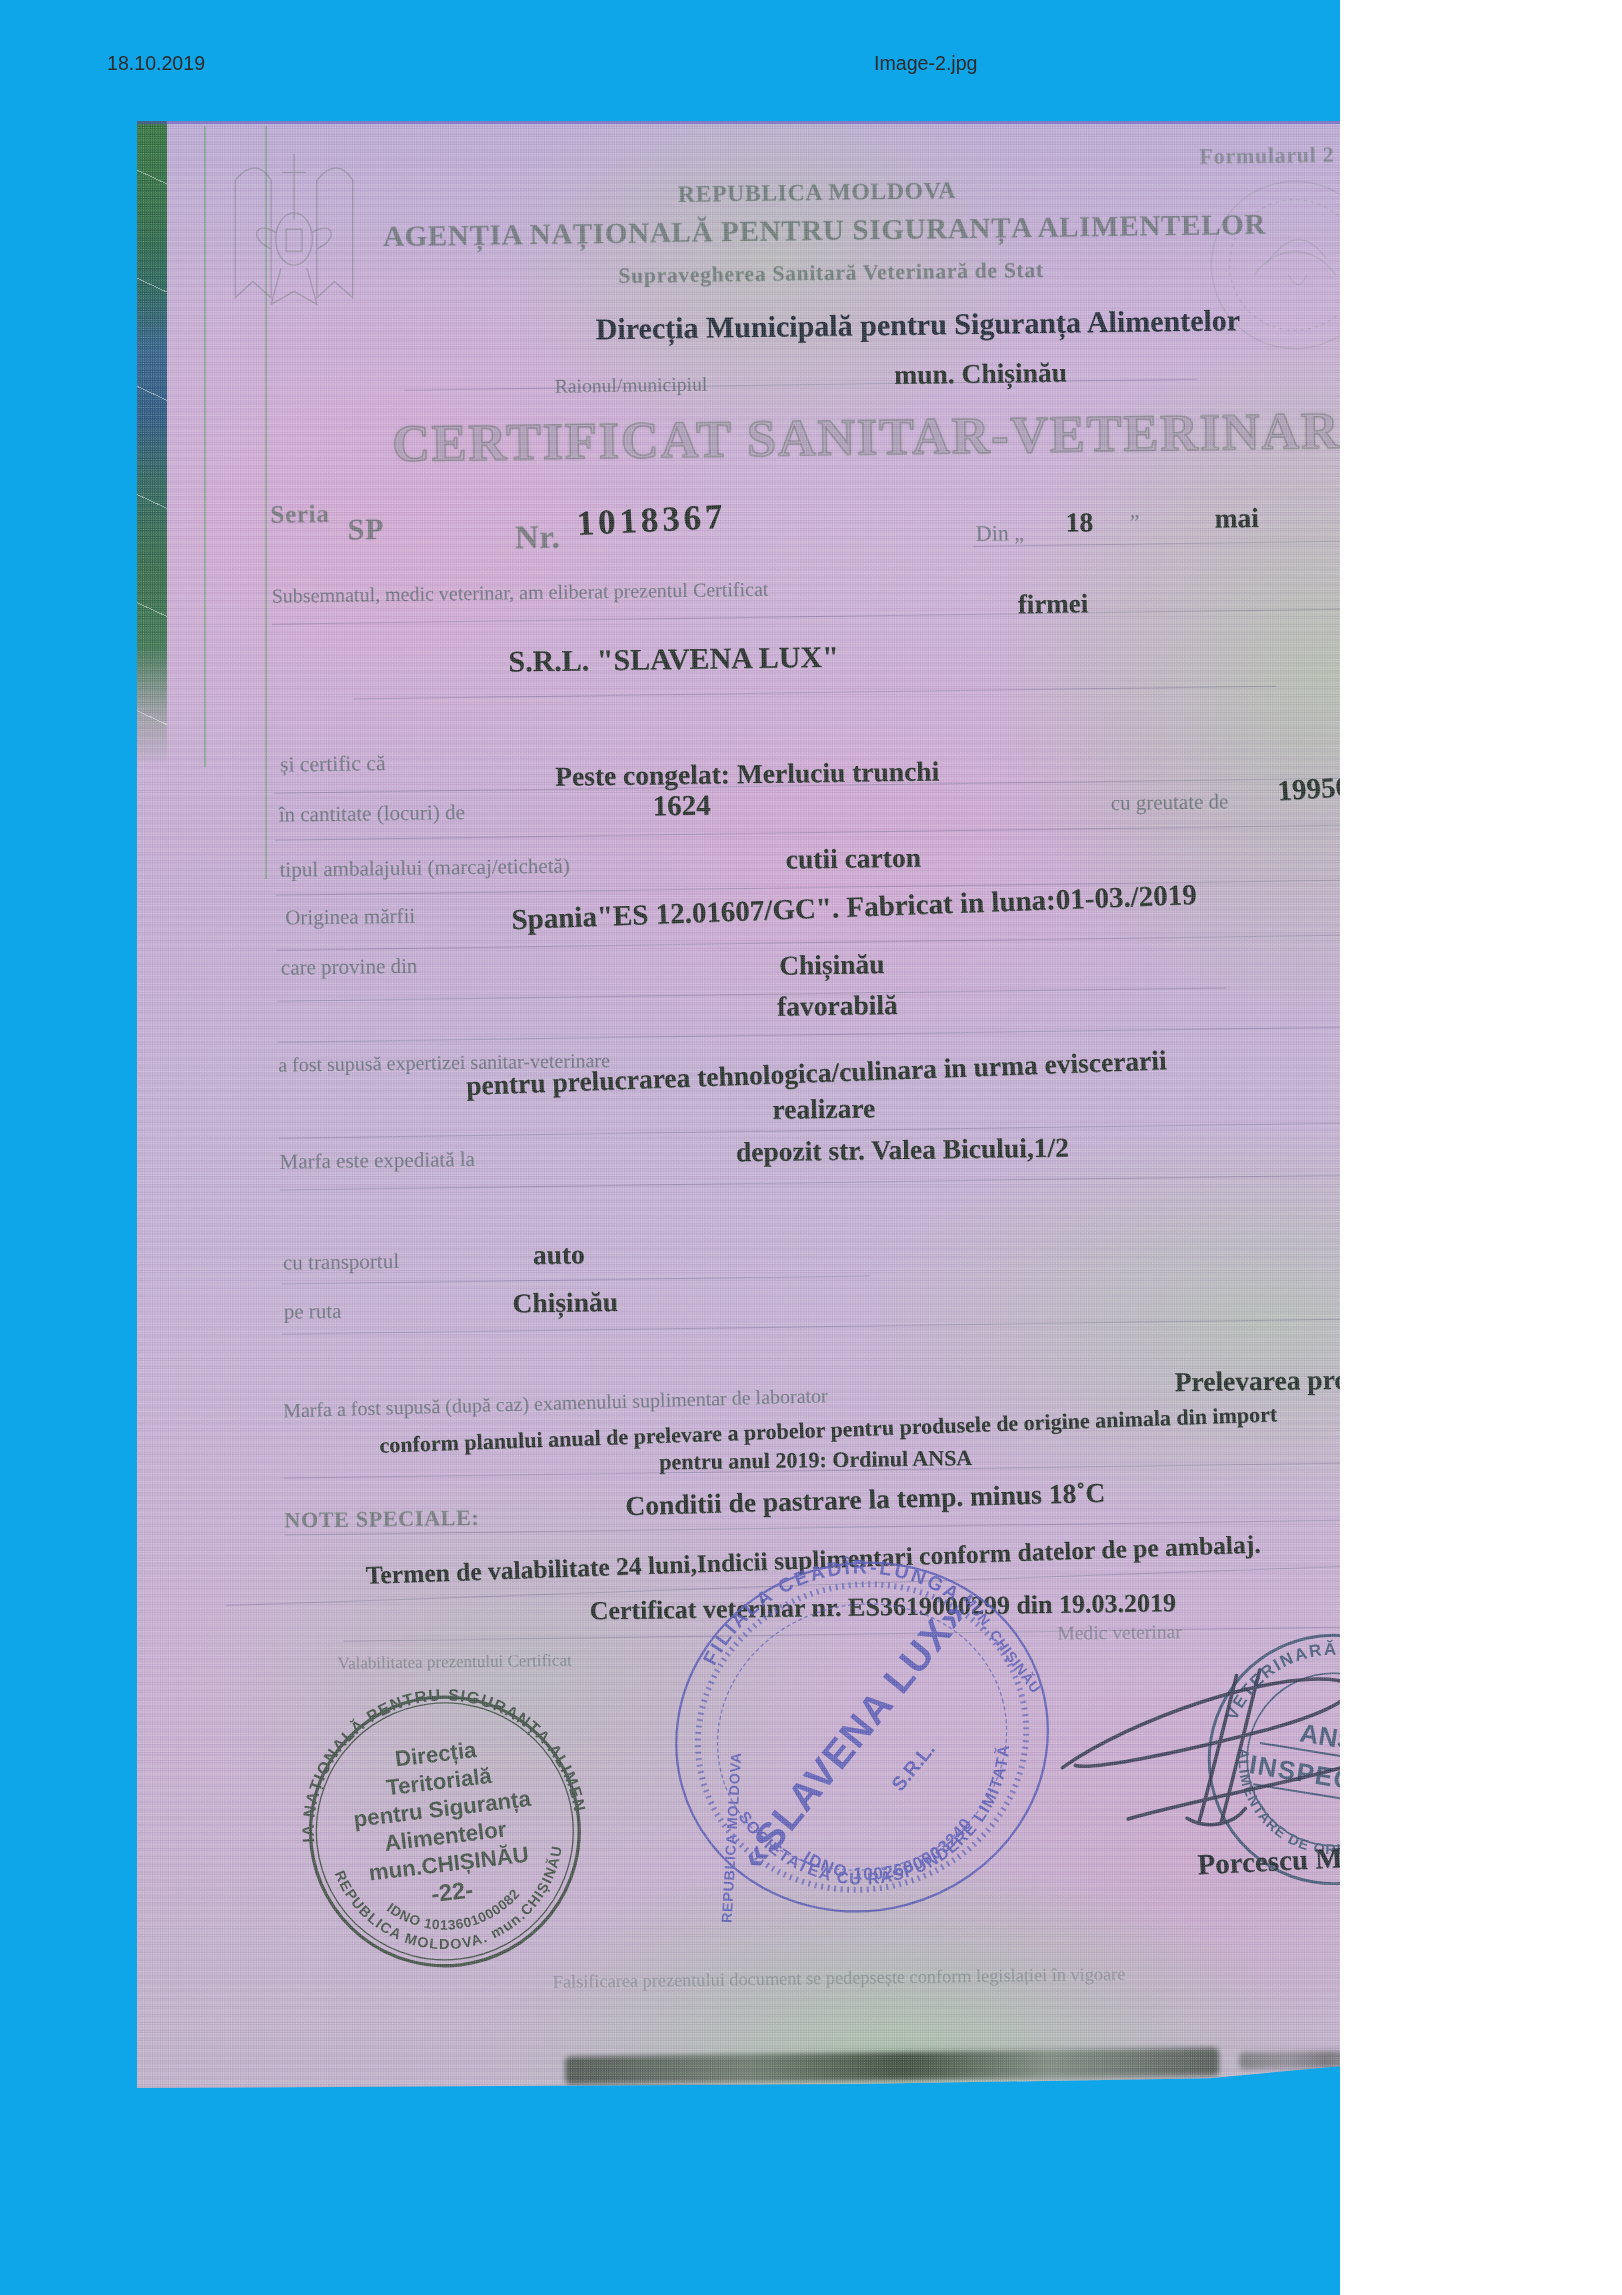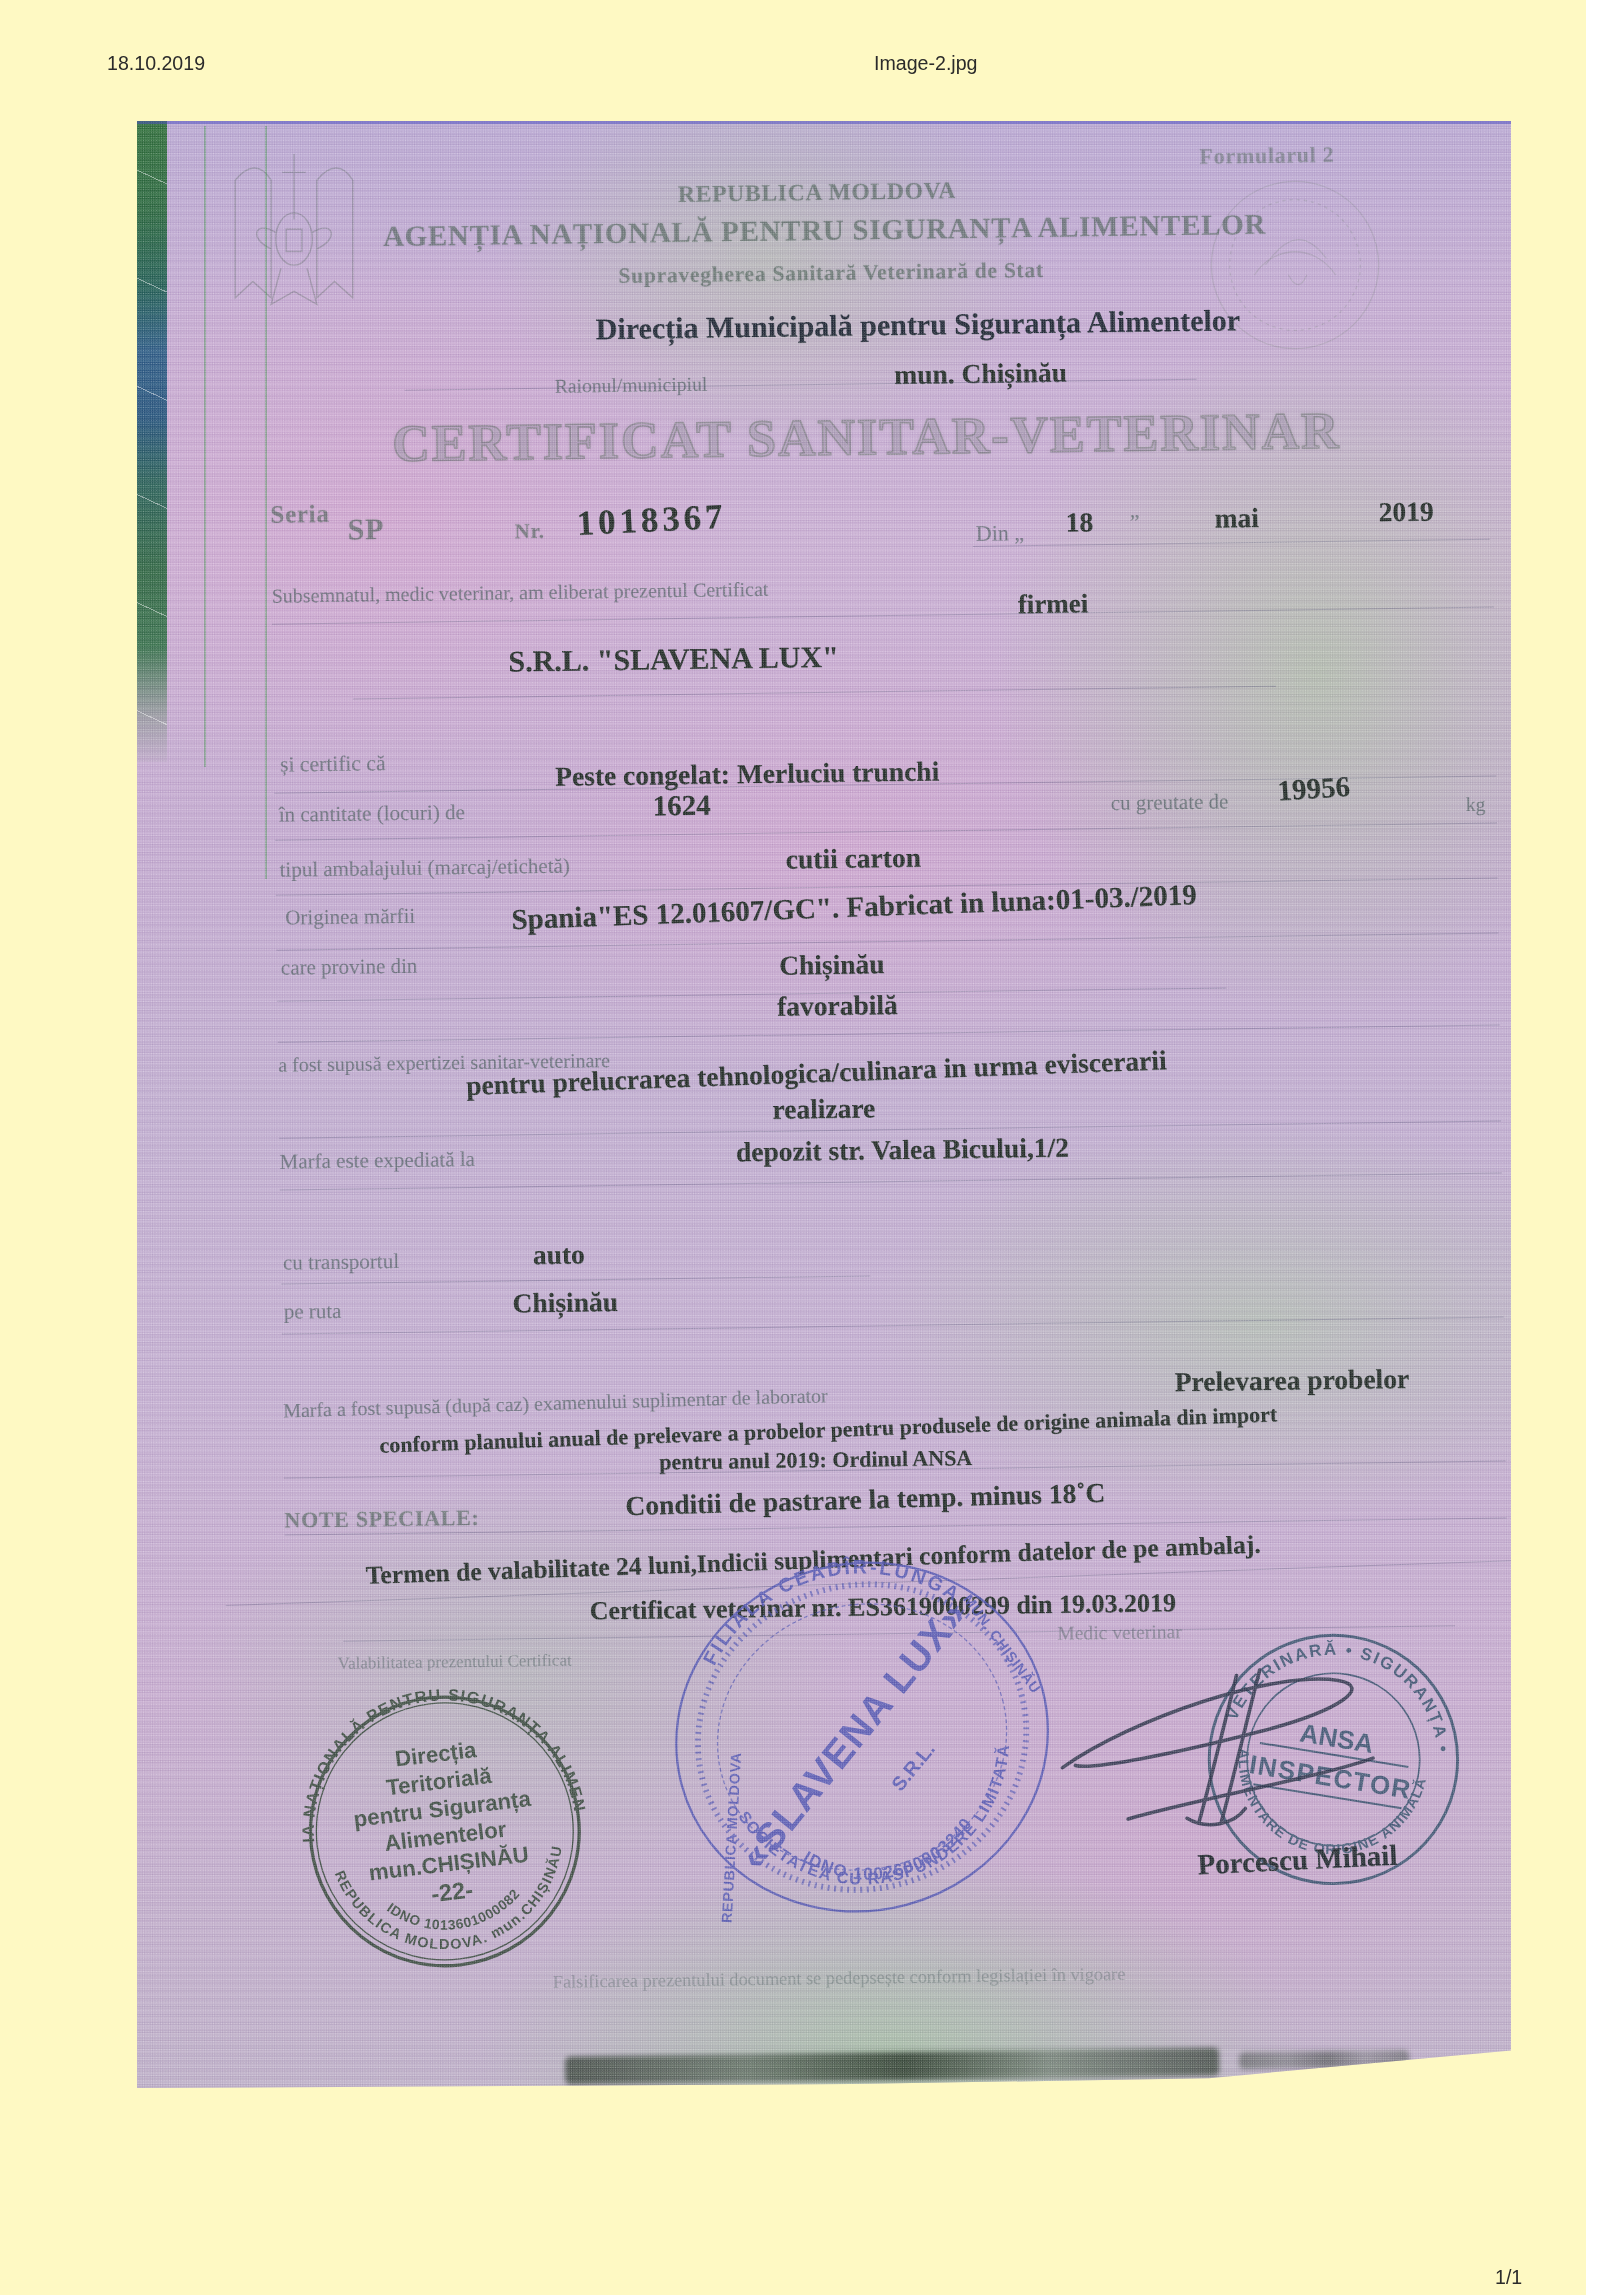--- a/index.html
+++ b/index.html
@@ -1,16 +1,16 @@
 <!DOCTYPE html>
 <html style="font-size:10.5px"><head>
 <meta charset="utf-8">
 <style>
   html,body{margin:0;padding:0;background:#ffffff;}
-  .page{position:relative;width:1586px;height:2295px;background:#fef9c3;overflow:hidden;
+  .page{position:relative;width:1340px;height:2295px;background:#0ea5e9;overflow:hidden;
         font-family:"Liberation Serif",serif;}
   
   .chrome{position:absolute;font-family:"Liberation Sans",sans-serif;color:#2b2b2b;white-space:nowrap;}
   
   .scan{position:absolute;left:137px;top:121px;width:1374px;height:1971px;overflow:hidden;
     clip-path:polygon(0 0,100% 0,100% 97.9%,78% 99.3%,52% 99.6%,0 99.8%);
     background:
       radial-gradient(ellipse 589px 458px at 18% 20%, rgba(214,158,204,.50), transparent 62%),
       radial-gradient(ellipse 537px 576px at 86% 28%, rgba(158,201,138,.50), transparent 60%),
       radial-gradient(ellipse 458px 314px at 46% 7%,  rgba(168,200,148,.42), transparent 60%),
@@ -99,21 +99,21 @@
 
       <div class="val ctr" style="left:789px;top:188px;font-size:30px;color:#1b2430;">Direcția Municipală pentru Siguranța Alimentelor</div>
 
       <div class="lbl" style="left:425px;top:251px;font-size:19.6px;">Raionul/municipiul</div>
       <div class="val ctr" style="left:851px;top:239px;font-size:27.5px;">mun. Chișinău</div>
 
       <div class="ghost-title ctr" style="left:736px;top:287px;font-size:52px;">CERTIFICAT SANITAR-VETERINAR</div>
 
       <div class="lbl2" style="left:139px;top:372px;font-size:25px;">Seria</div>
       <div class="lbl2" style="left:216px;top:385px;font-size:30px;">SP</div>
-      <div class="lbl2" style="left:383px;top:394px;font-size:21px;">Nr.</div>
+      <div class="lbl2" style="left:383px;top:394px;font-size:33px;">Nr.</div>
       <div class="val" style="left:445px;top:377px;font-size:35px;letter-spacing:3.9px;transform:rotate(-2deg);">1018367</div>
       <div class="lbl" style="left:844px;top:402px;font-size:22px;">Din „</div>
       <div class="val" style="left:934px;top:389px;font-size:27.5px;">18</div>
       <div class="lbl" style="left:998px;top:393px;font-size:22px;">”</div>
       <div class="val" style="left:1083px;top:387px;font-size:27.5px;">mai</div>
       <div class="val" style="left:1247px;top:383px;font-size:27.5px;">2019</div>
 
       <div class="lbl" style="left:139px;top:456px;font-size:20px;">Subsemnatul, medic veterinar, am eliberat prezentul Certificat</div>
       <div class="val" style="left:885px;top:471px;font-size:27px;">firmei</div>
       <div class="val ctr" style="left:540px;top:519px;font-size:30px;">S.R.L. "SLAVENA LUX"</div>

